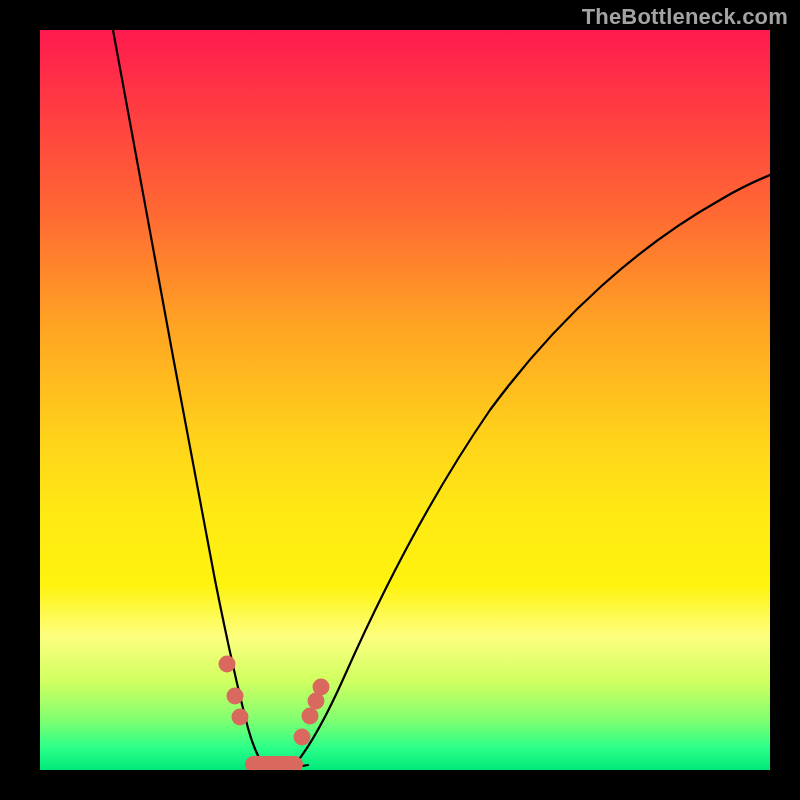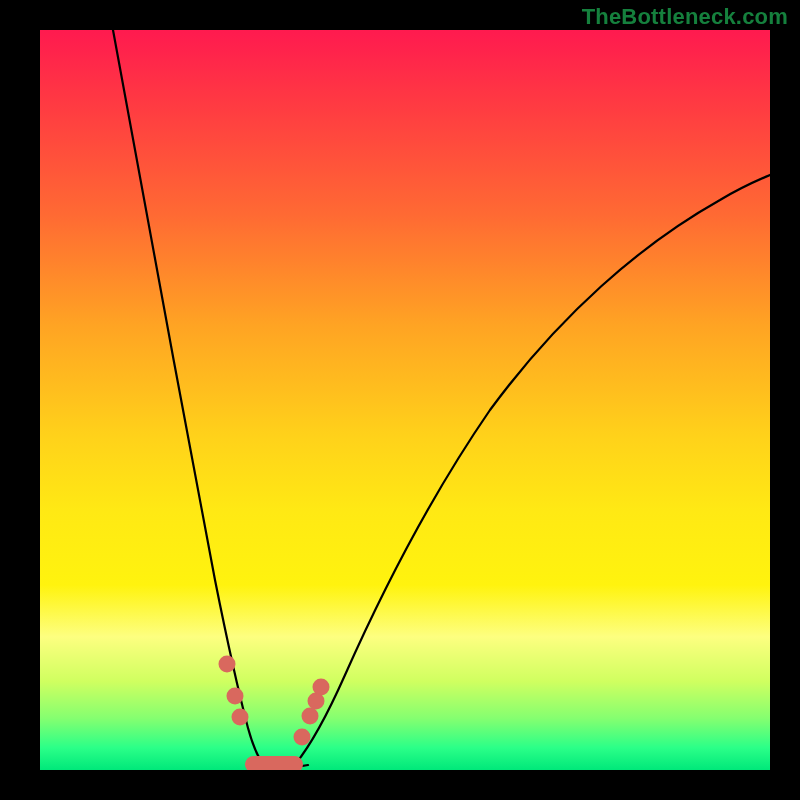--- a/index.html
+++ b/index.html
@@ -37,21 +37,21 @@
       #85ff70 93%,
       #2bff88 97%,
       #00e87a 100%);
   }
   .watermark {
     position: absolute;
     top: 4px;
     right: 12px;
     font-size: 22px;
     font-weight: 600;
-    color: #15803d;
+    color: #a3a3a3;
     letter-spacing: 0.2px;
   }
   svg.curves {
     position: absolute;
     left: 0;
     top: 0;
     width: 730px;
     height: 740px;
   }
   .curve {

